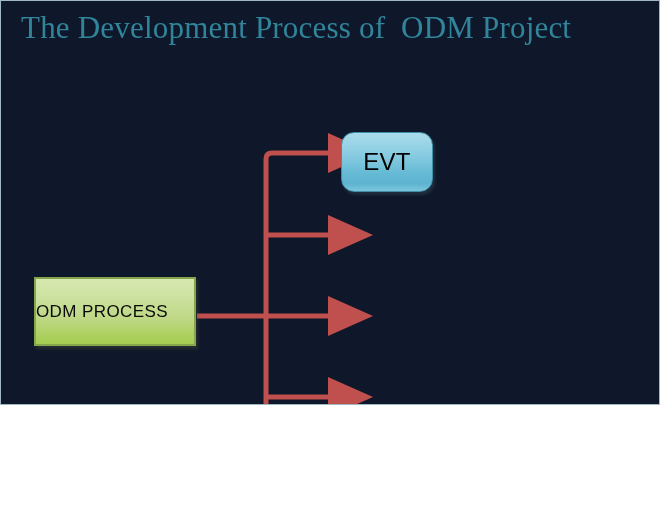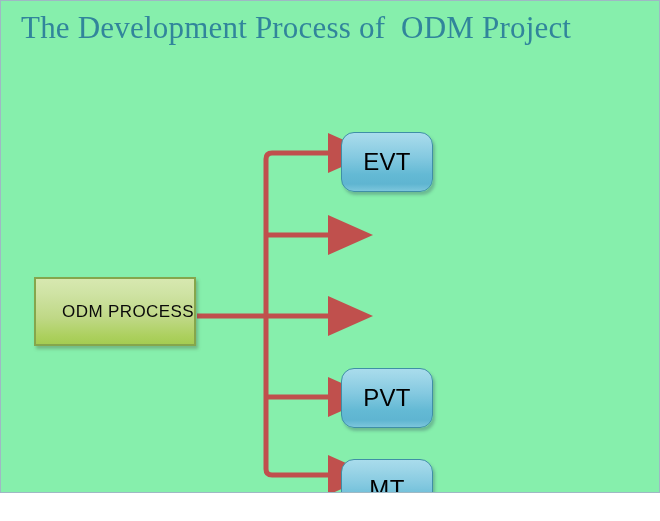--- a/index.html
+++ b/index.html
@@ -7,22 +7,22 @@
     padding: 0;
     background: #ffffff;
   }
   body {
     font-family: "Liberation Sans", sans-serif;
   }
 
   #slide {
     position: relative;
     width: 660px;
-    height: 493px;
-    background: #86efac;
+    height: 405px;
+    background: #0f172a;
     overflow: hidden;
     box-sizing: border-box;
     border: 1px solid #9fb8c4;
   }
 
   
   #slide-title {
     position: absolute;
     left: 20px;
     top: 6px;
@@ -47,21 +47,21 @@
     border: 2px solid #85A64C;
     background: linear-gradient(to bottom,
                 #d7e8b0 0%,
                 #cfe3a4 22%,
                 #bfd886 60%,
                 #acd05e 88%,
                 #a4cc52 100%);
     box-shadow: 2px 3px 3px rgba(80,90,60,0.35);
     display: flex;
     align-items: center;
-    justify-content: flex-end;
+    justify-content: flex-start;
   }
   #source-box .node-label {
     font-family: "Liberation Sans", sans-serif;
     font-size: 17px;
     font-weight: 400;
     color: #0a0a0a;
     letter-spacing: 0.4px;
     white-space: nowrap;
   }
 
@@ -138,21 +138,18 @@
   <div id="source-box">
     <span class="node-label">ODM PROCESS</span>
   </div>
 
   <div class="stage-box" style="top:131px;">
     <span class="node-label">EVT</span>
   </div>
 
 
 
-  <div class="stage-box" style="top:367px;">
-    <span class="node-label">PVT</span>
-  </div>
 
   <div class="stage-box" style="top:446px;margin-top:12px;">
     <span class="node-label">MT</span>
   </div>
 
 </div>
 
 </body></html>

